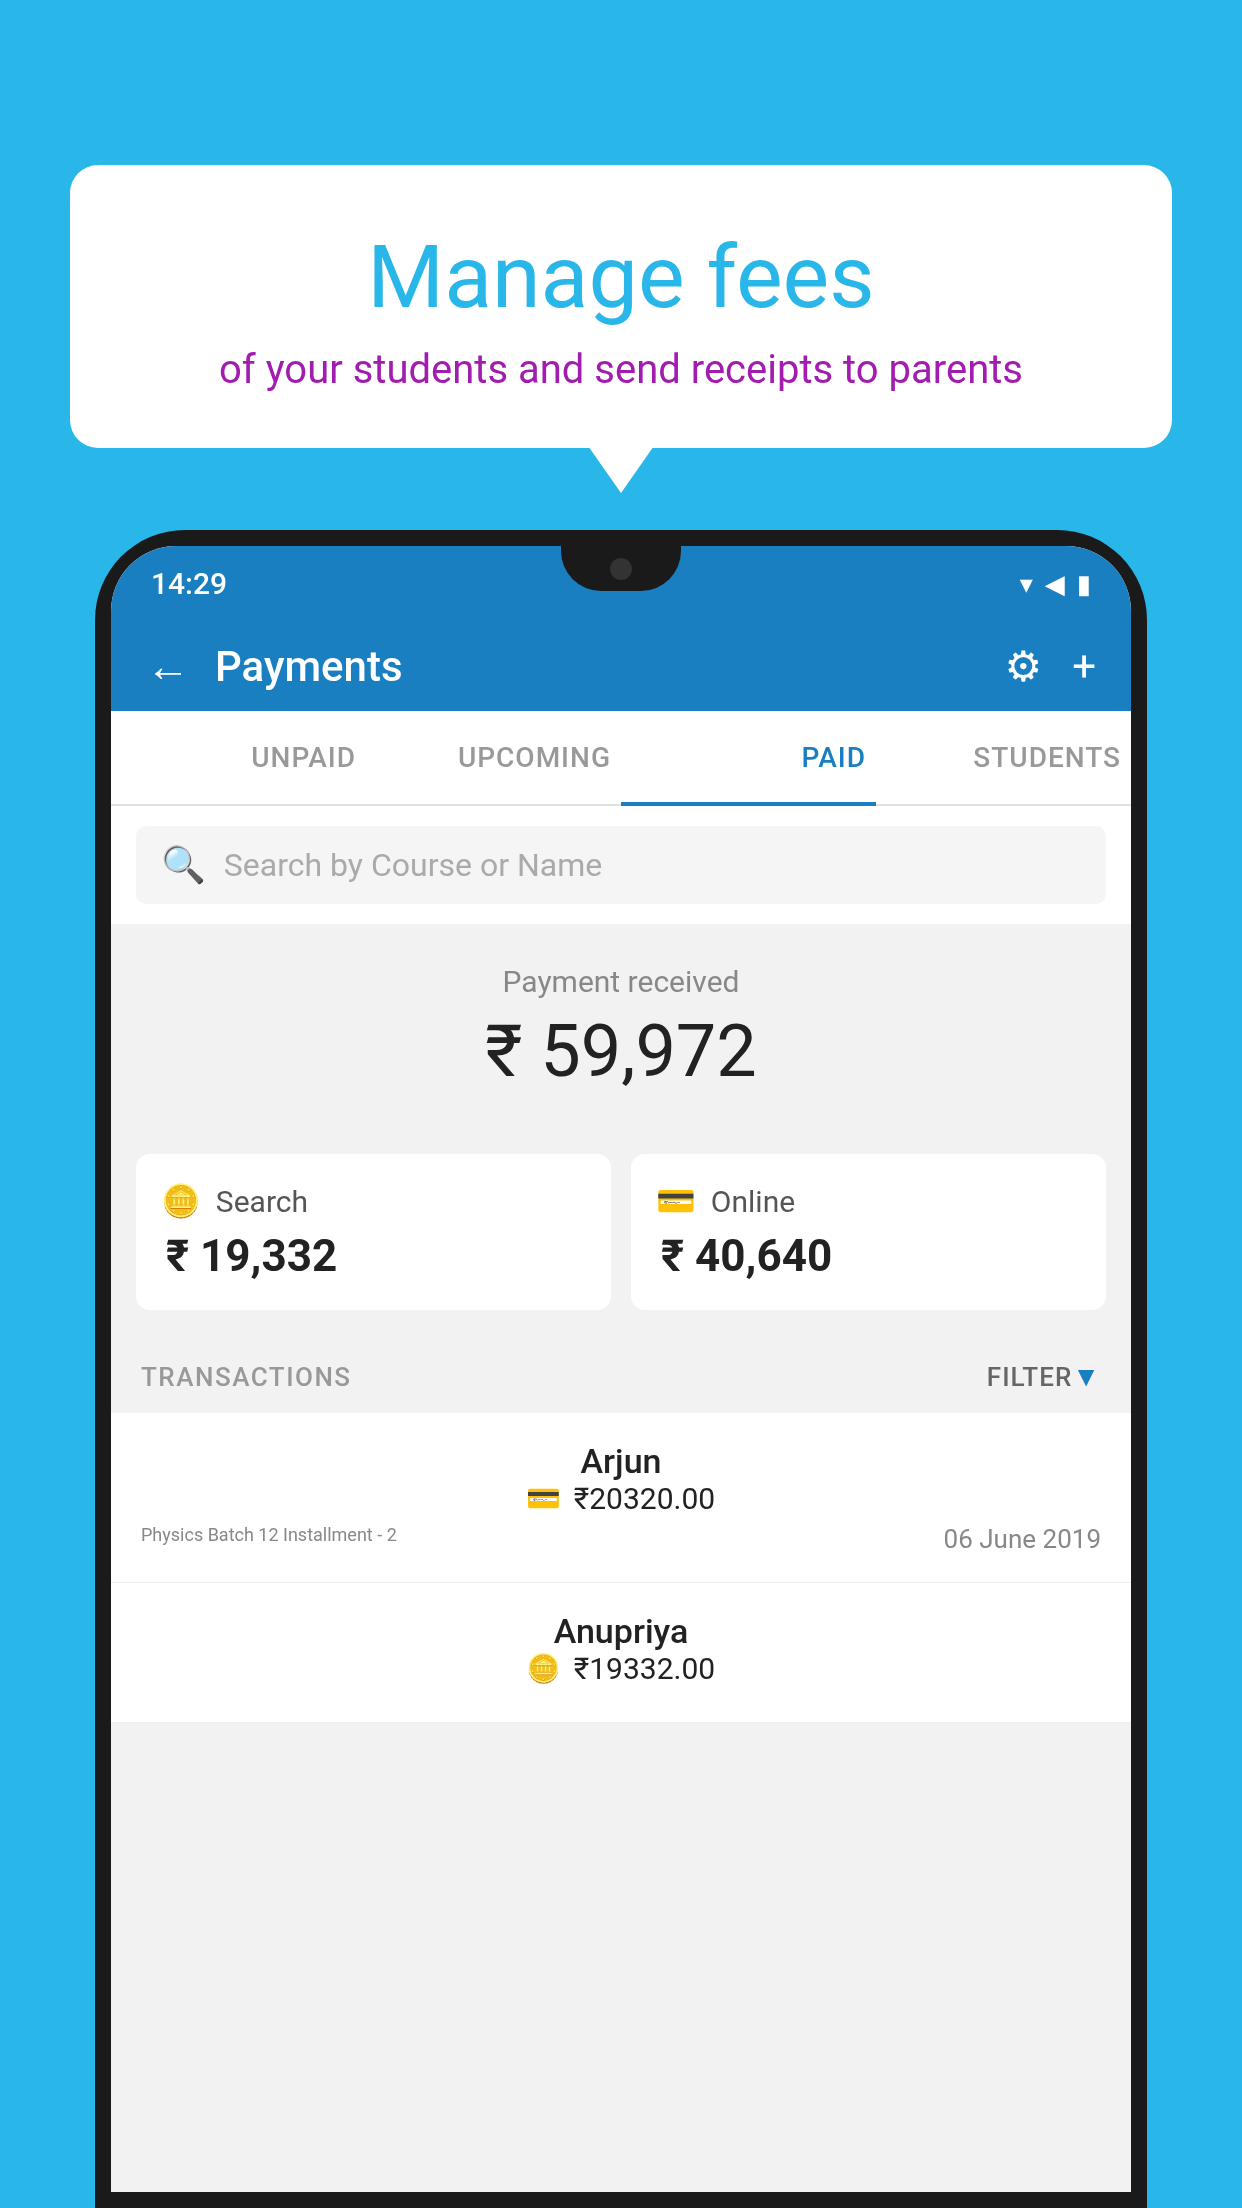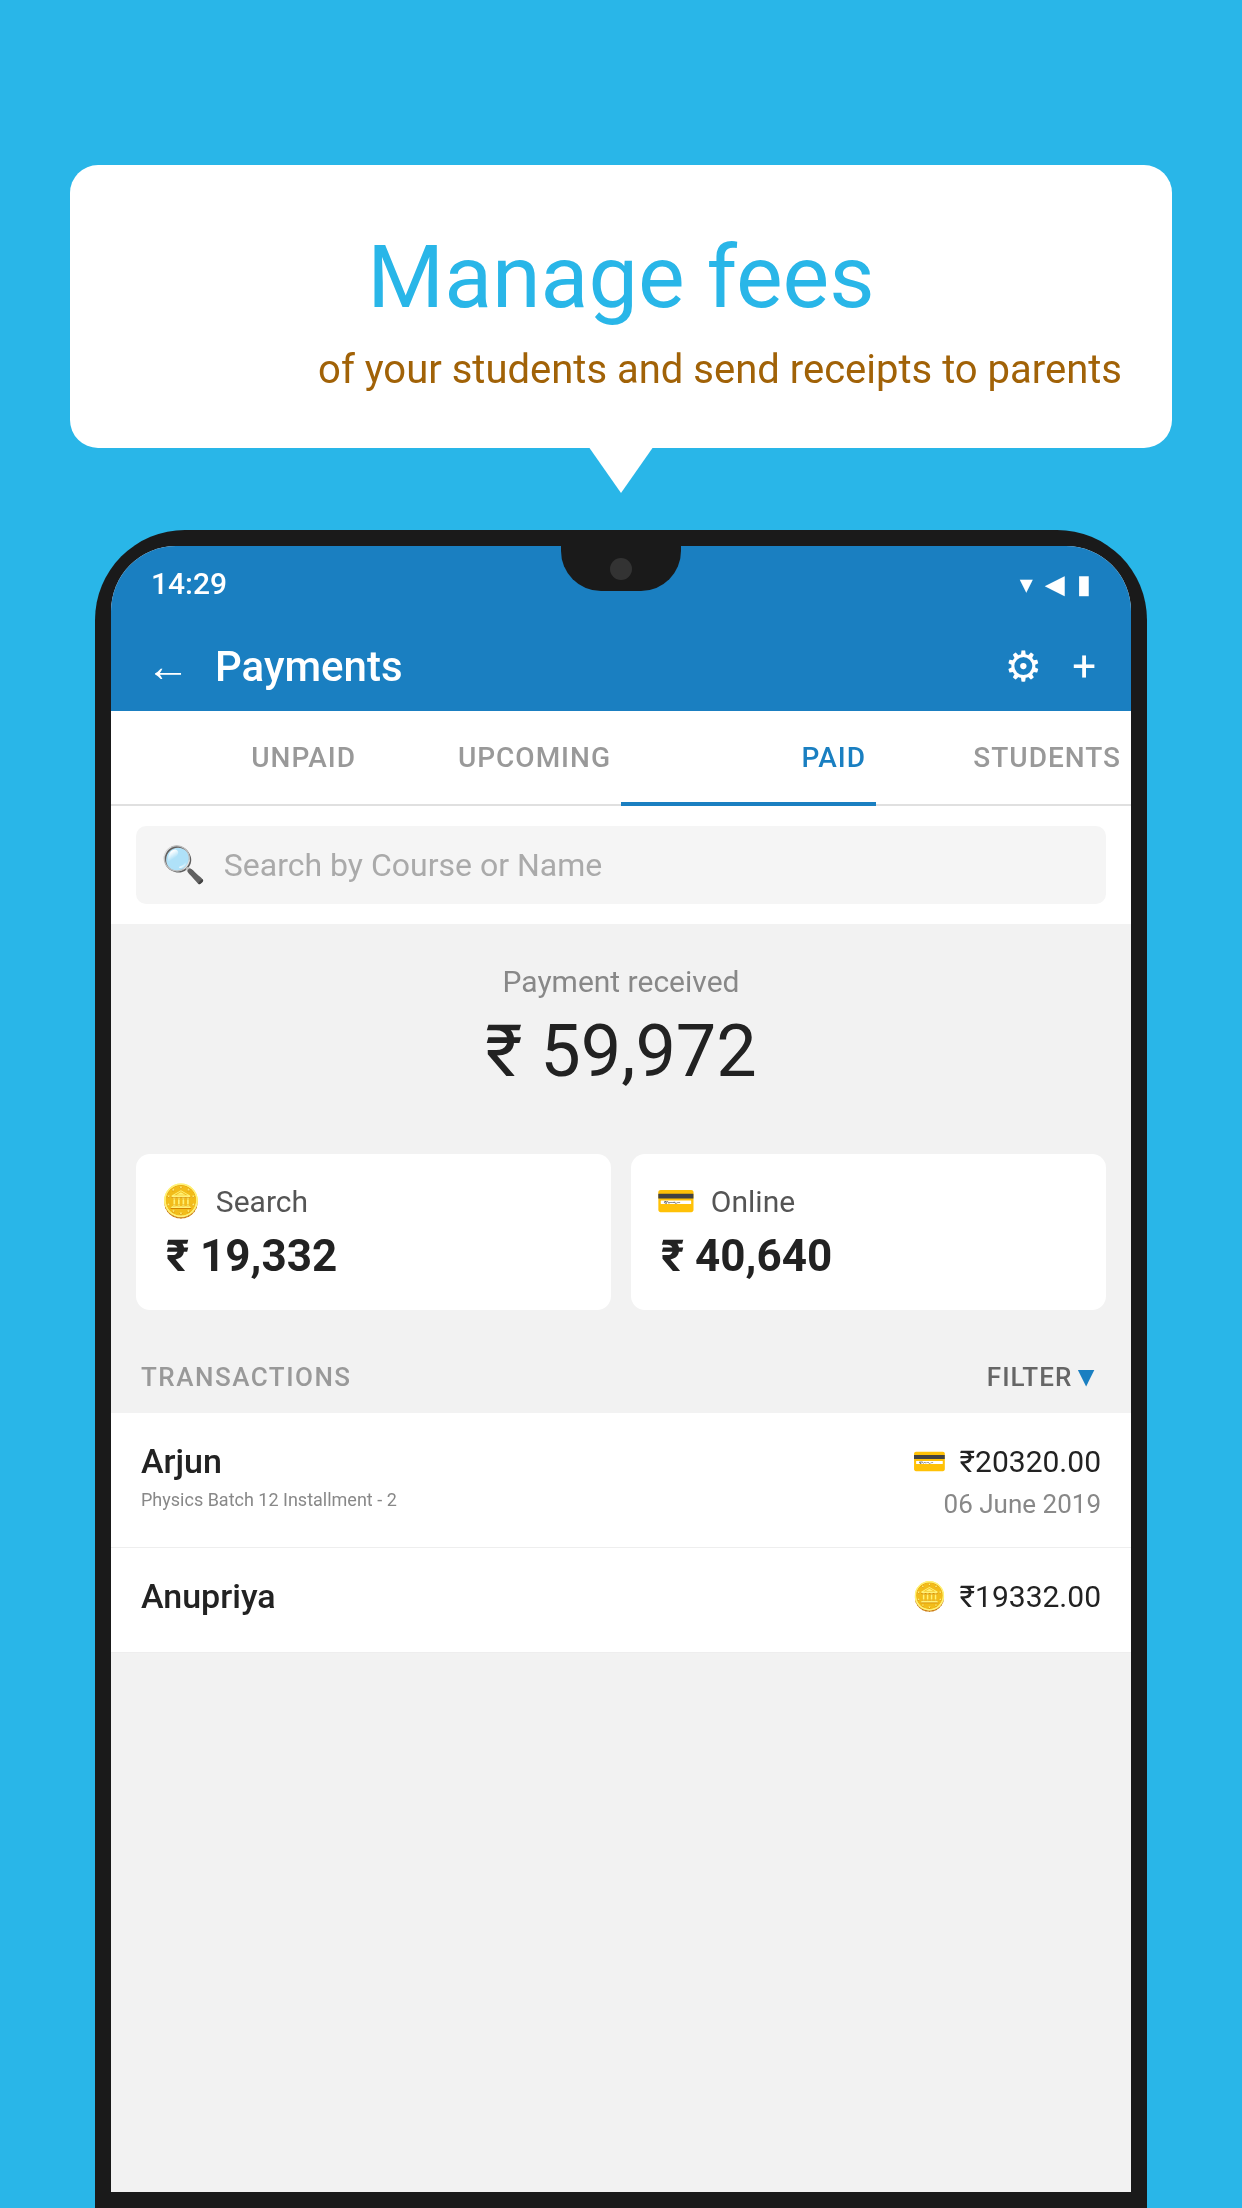--- a/index.html
+++ b/index.html
@@ -37,23 +37,22 @@
       border-top: 50px solid white;
     }
     .bubble-title {
       font-size: 88px;
       color: #29B6E8;
       font-weight: 400;
       margin-bottom: 18px;
     }
     .bubble-subtitle {
       font-size: 40px;
-      color: #a16207;
+      color: #a21caf;
       font-weight: 400;
-      text-align: right;
     }
 
     
     .phone {
       position: absolute;
       top: 530px;
       left: 95px;
       right: 95px;
       bottom: 0px;
       background: #1a1a1a;
@@ -285,20 +284,21 @@
     .transaction-row {
       background: white;
       padding: 28px 30px;
       border-bottom: 1px solid #eee;
     }
     .transaction-top {
       display: flex;
       justify-content: space-between;
       align-items: center;
       margin-bottom: 8px;
+      flex-direction: column;
     }
     .transaction-name {
       font-size: 34px;
       color: #222;
       font-weight: 500;
     }
     .transaction-amount {
       display: flex;
       align-items: center;
       gap: 12px;

